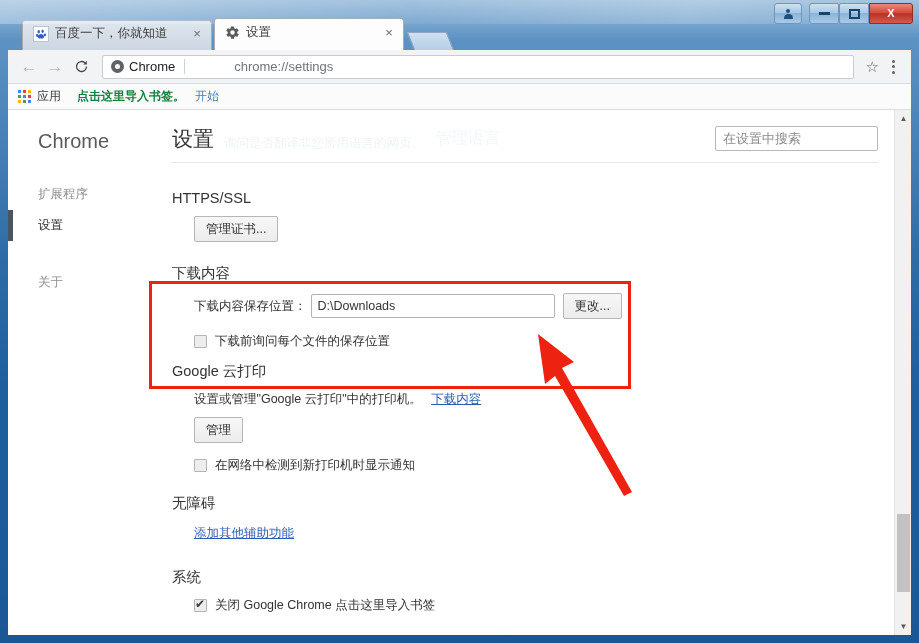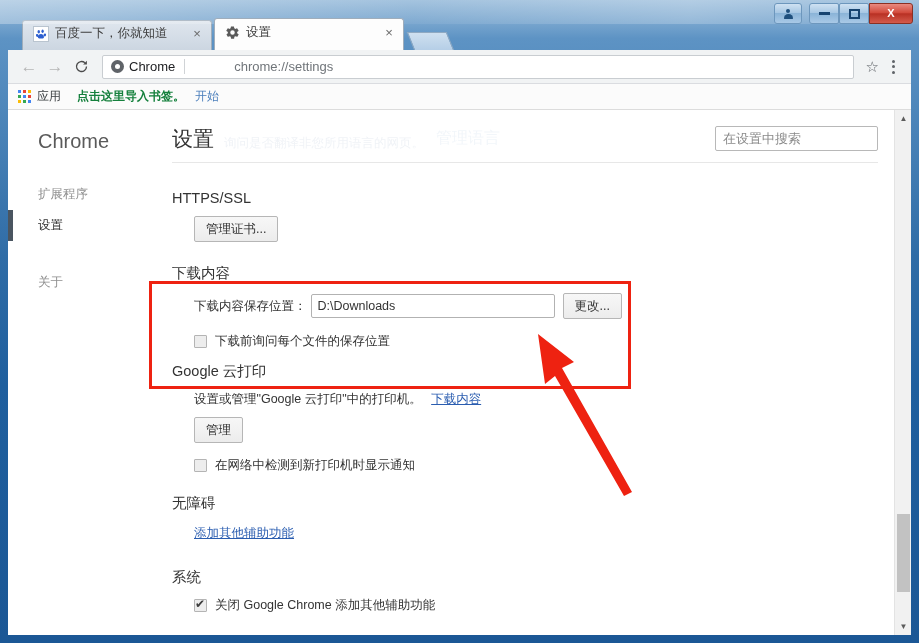--- a/index.html
+++ b/index.html
@@ -432,21 +432,21 @@
         <div class="indent">
           <span class="link-plain">添加其他辅助功能</span>
         </div>
       </div>
 
       <div class="section" style="margin-top:26px;">
         <div class="section-title">系统</div>
         <div class="indent">
           <div class="check-row" style="margin-top:4px;">
             <span class="checkbox checked"></span>
-            <span class="check-label">关闭 Google Chrome 添加其他辅助功能</span>
+            <span class="check-label">关闭 Google Chrome 点击这里导入书签</span>
           </div>
         </div>
       </div>
 
     </div>
 
     <div id="vscroll">
       <div class="sb-arrow up">▲</div>
       <div id="sb-thumb"></div>
       <div class="sb-arrow down">▼</div>

